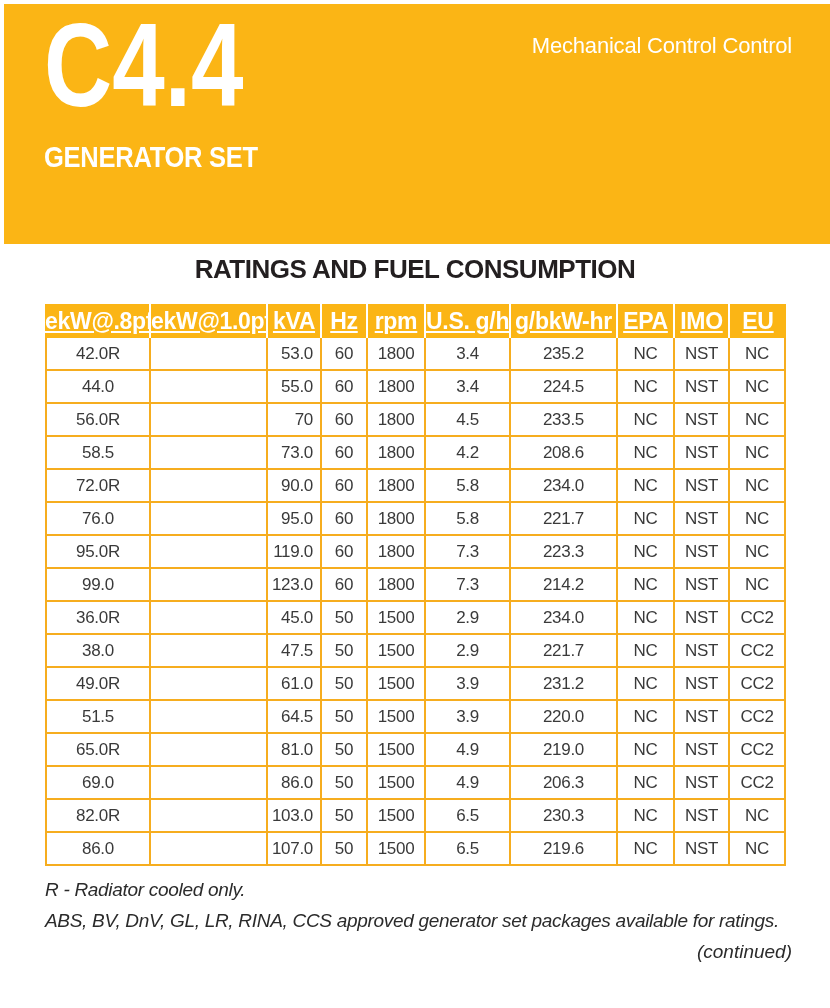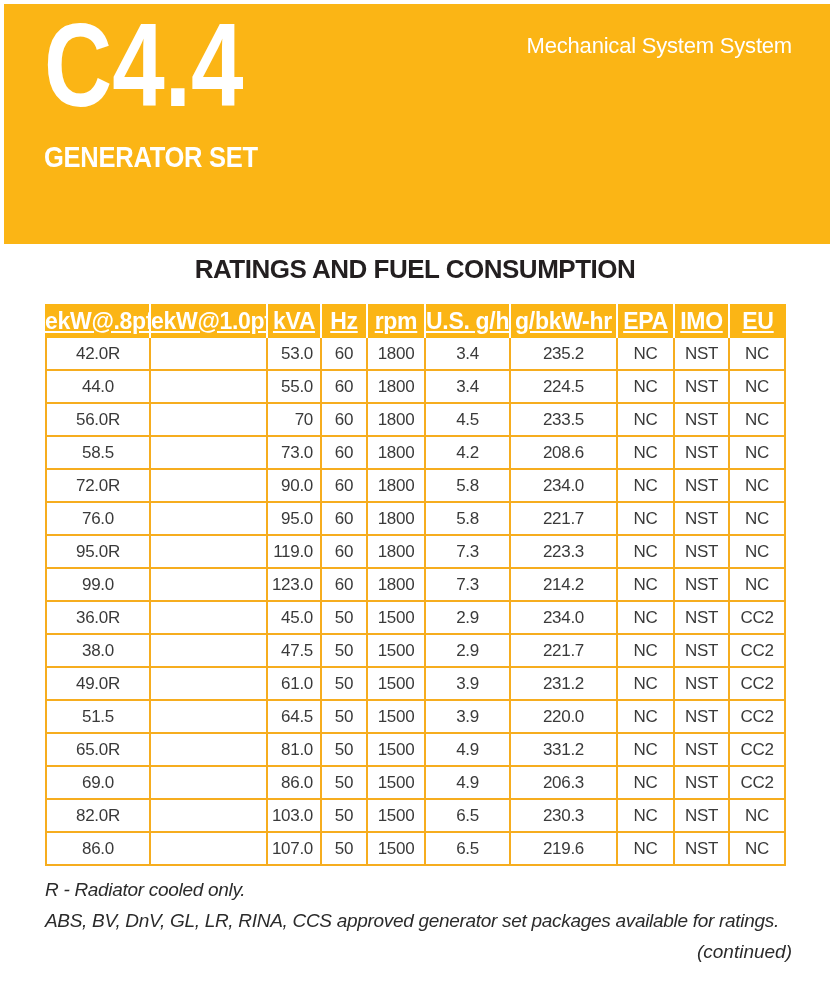--- a/index.html
+++ b/index.html
@@ -75,21 +75,21 @@
     font-style:italic;font-size:19px;color:var(--note-color);
     white-space:nowrap;
   }
 </style>
 </head>
 <body>
 
 <div class="band">
   <div class="model">C4.4</div>
   <div class="subtitle">GENERATOR SET</div>
-  <div class="tagline">Mechanical System System</div>
+  <div class="tagline">Mechanical Control Control</div>
 </div>
 
 <div class="page-title">RATINGS AND FUEL CONSUMPTION</div>
 
 <table class="ratings">
   <colgroup>
     <col style="width:106px">
       <col style="width:117px">
       <col style="width:54px">
     <col style="width:46px">
@@ -259,21 +259,21 @@
         <td>NST</td>
         <td>CC2</td>
       </tr>
       <tr>
         <td>65.0R</td>
         <td></td>
         <td class="num-right">81.0</td>
         <td>50</td>
         <td>1500</td>
         <td>4.9</td>
-        <td>331.2</td>
+        <td>219.0</td>
         <td>NC</td>
         <td>NST</td>
         <td>CC2</td>
       </tr>
       <tr>
         <td>69.0</td>
         <td></td>
         <td class="num-right">86.0</td>
         <td>50</td>
         <td>1500</td>

